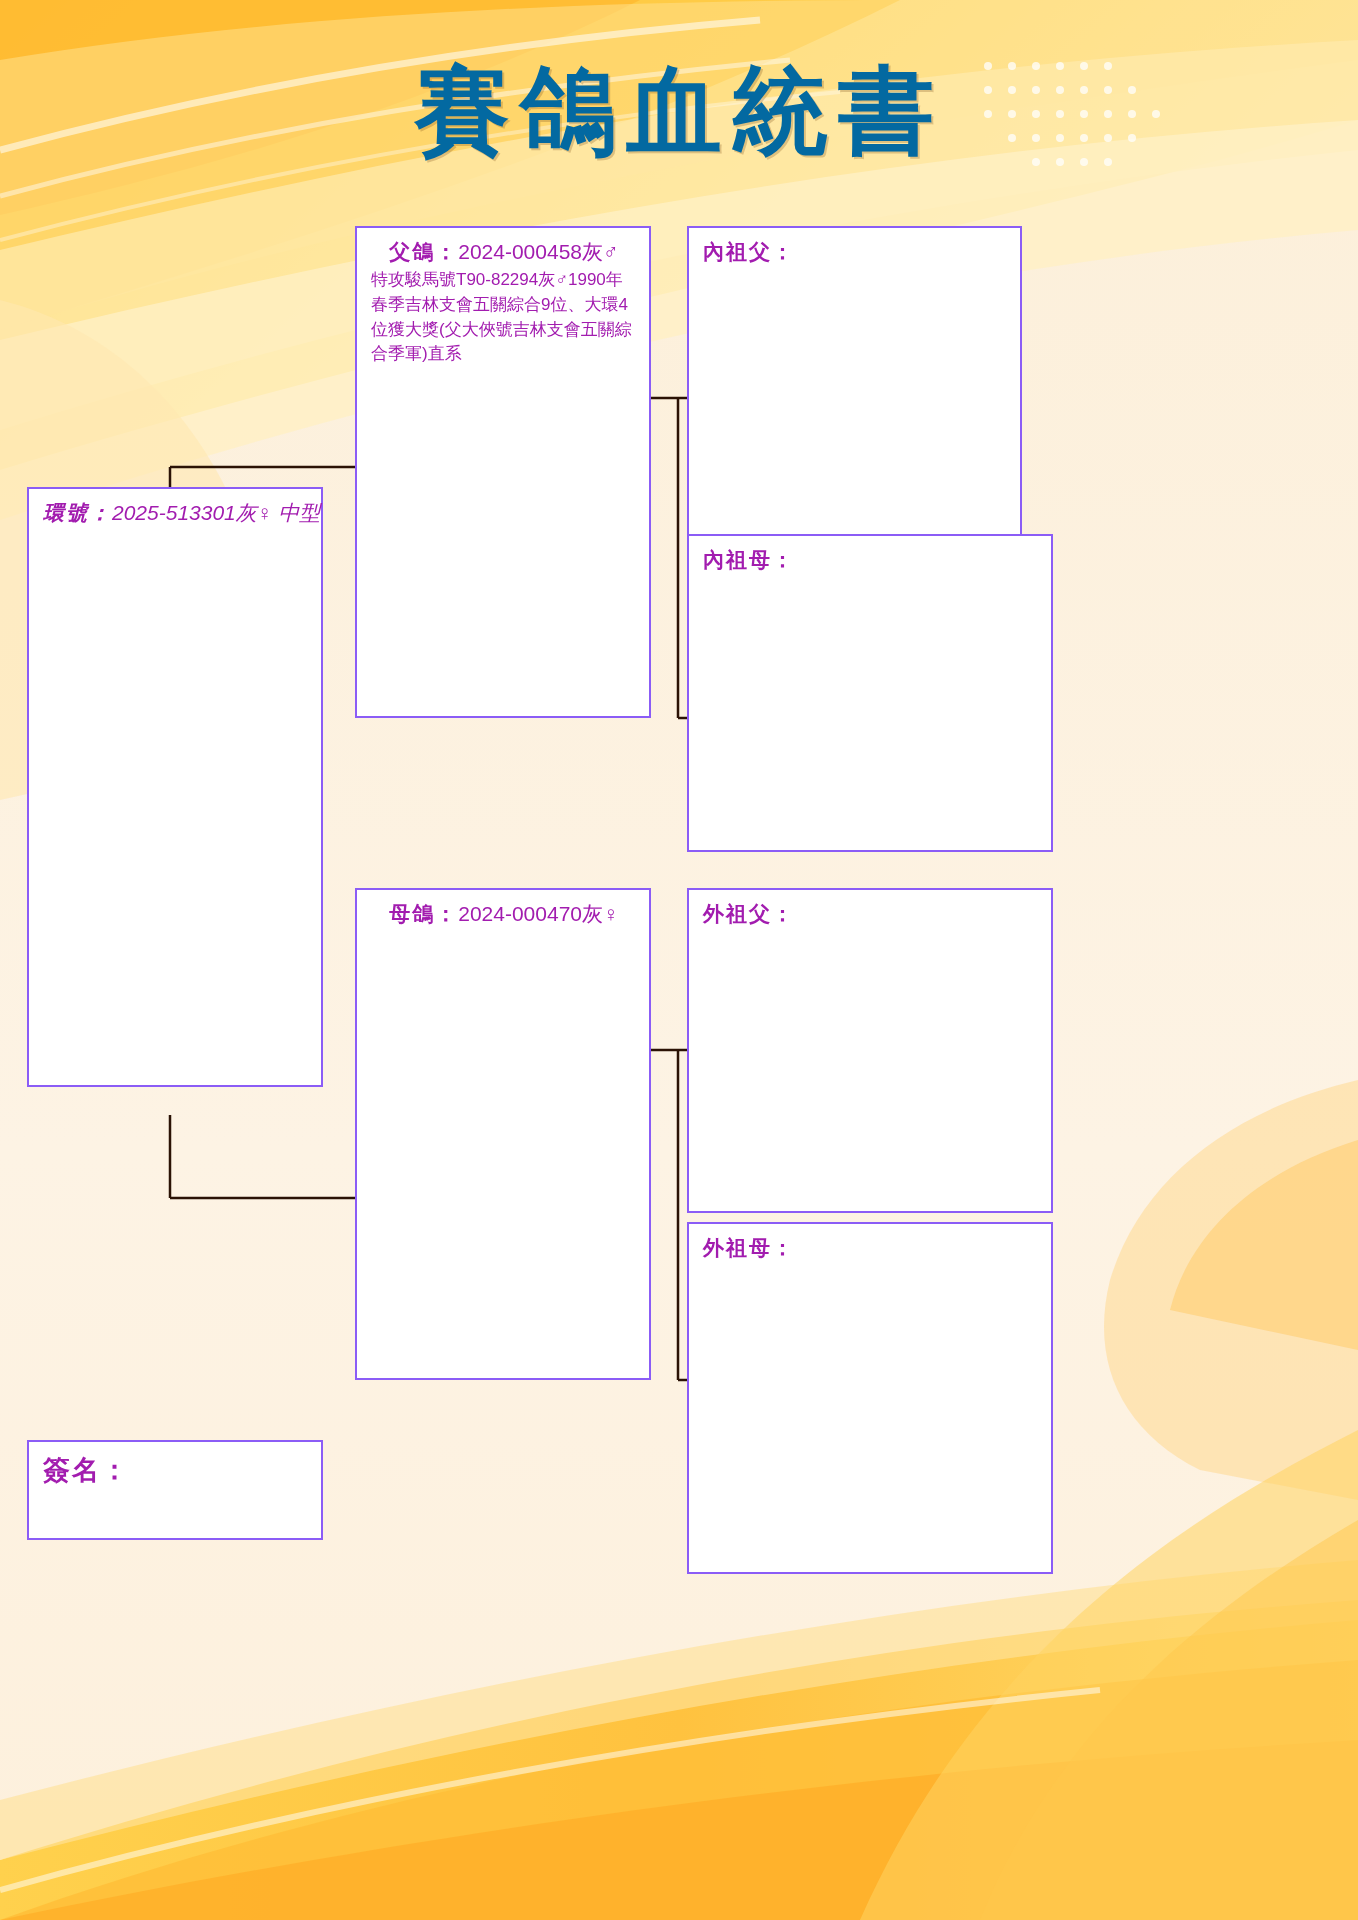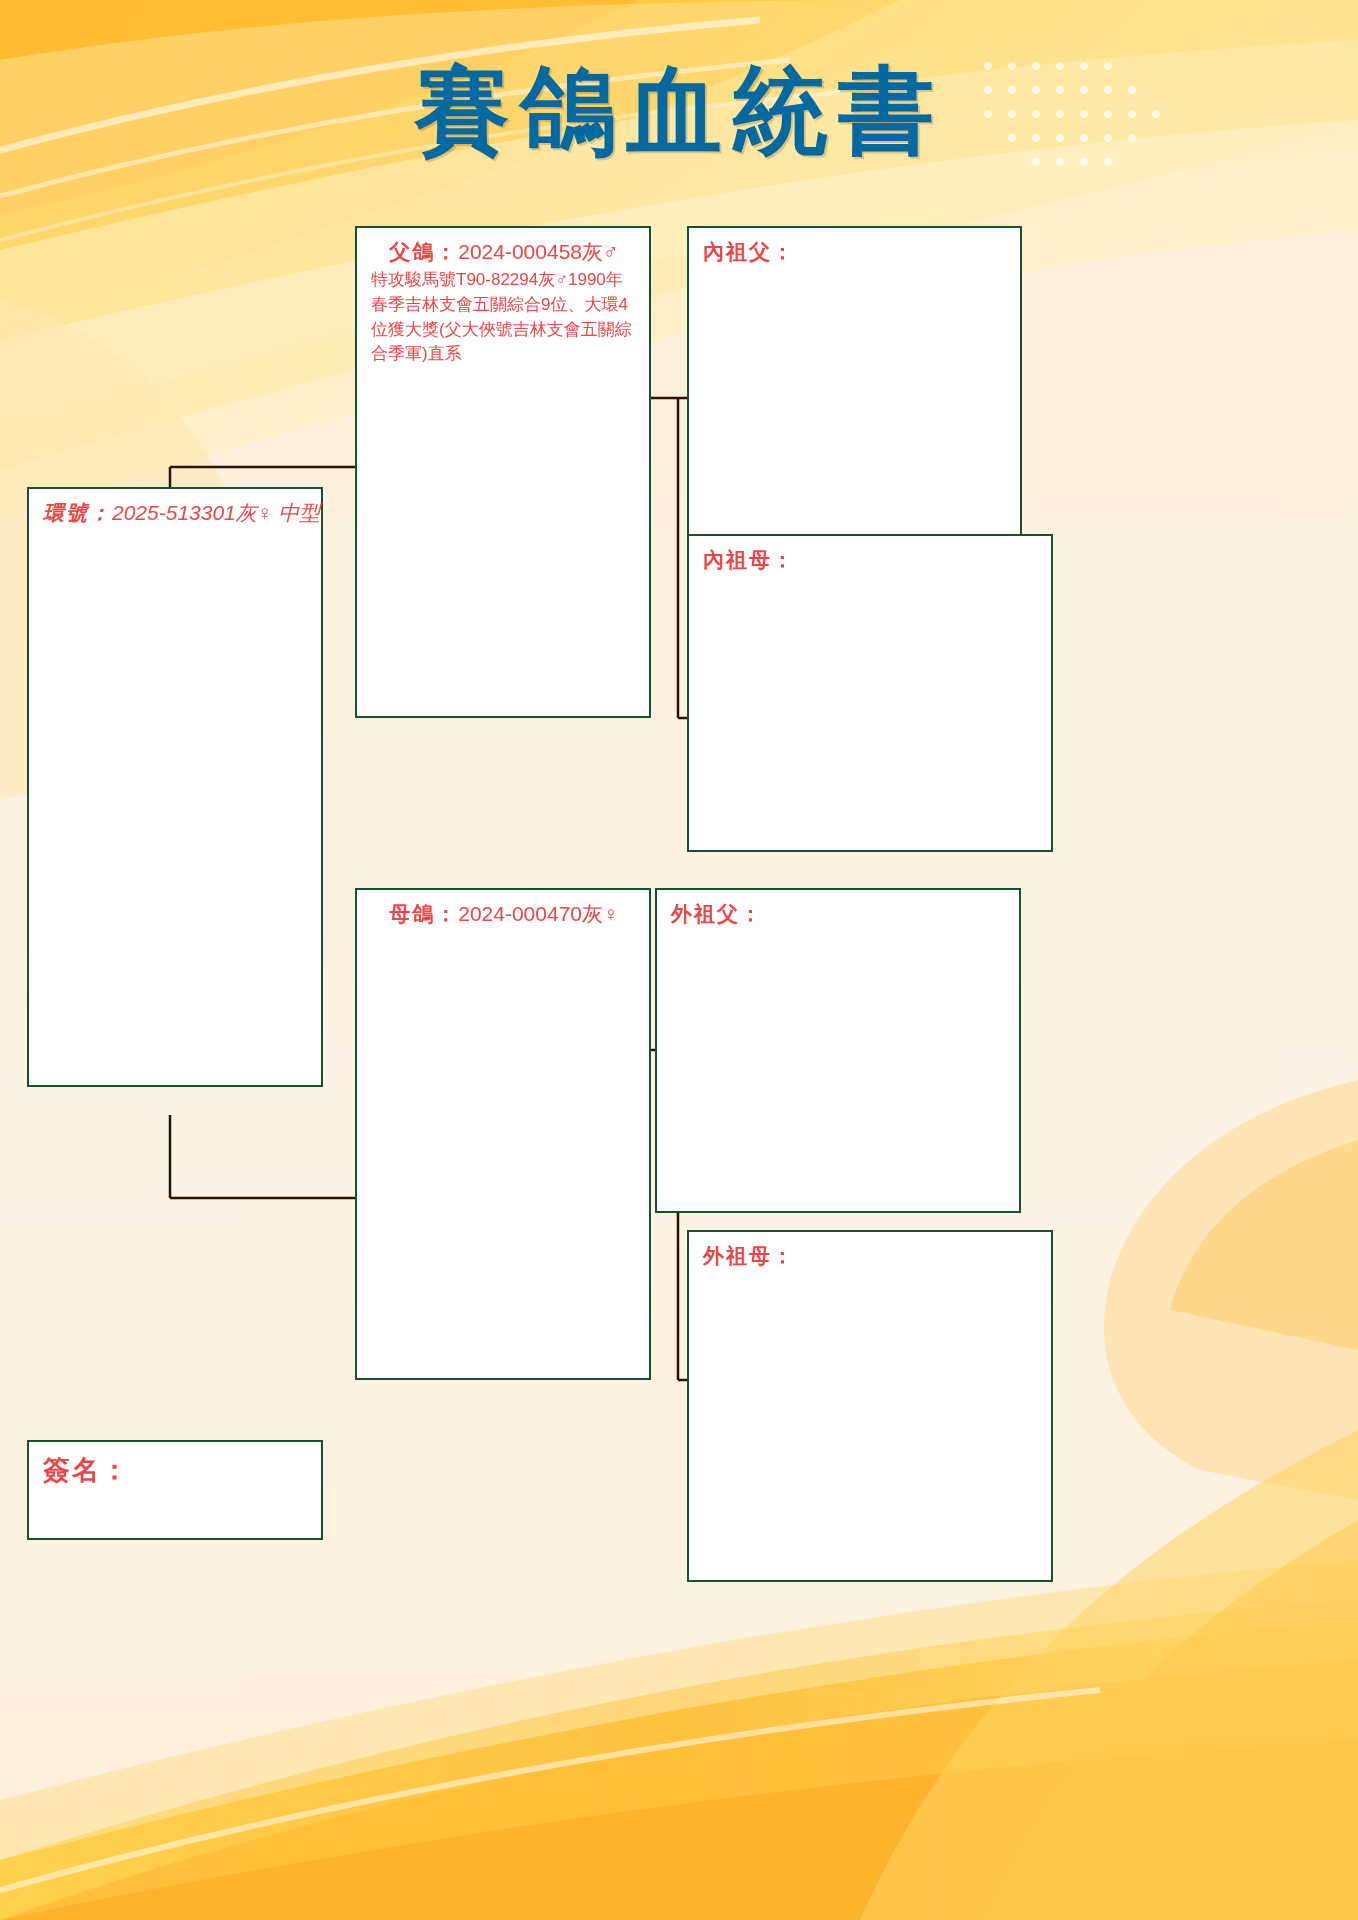--- a/index.html
+++ b/index.html
@@ -41,24 +41,24 @@
     font-weight: bold;
     font-size: 96px;
     letter-spacing: 10px;
     color: #0369a1;
     text-shadow: 2px 2px 0 rgba(120,70,20,.25);
   }
 
   .box {
     position: absolute;
     background: #ffffff;
-    border: 2px solid #14532d;
+    border: 2px solid #8b5cf6;
     box-sizing: border-box;
     padding: 10px 12px 6px 14px;
-    color: #ef4444;
+    color: #a21caf;
   }
 
   .box-head {
     font-size: 21px;
     font-weight: bold;
     line-height: 1.35;
     margin-bottom: 2px;
     white-space: nowrap;
   }
   .box-head .val {
@@ -73,22 +73,22 @@
     white-space: pre-wrap;
     word-break: break-all;
   }
 
   
   #box-subject   { left: 27px;  top: 487px;  width: 296px; height: 600px; font-style: italic; }
   #box-sire      { left: 355px; top: 226px;  width: 296px; height: 492px; }
   #box-dam       { left: 355px; top: 888px;  width: 296px; height: 492px; }
   #box-gf-p      { left: 687px; top: 226px;  width: 335px; height: 318px; }
   #box-gm-p      { left: 687px; top: 534px;  width: 366px; height: 318px; }
-  #box-gf-m      { left: 655px; top: 888px;  width: 366px; height: 325px; }
-  #box-gm-m      { left: 687px; top: 1222px; width: 366px; height: 352px; margin-top: 8px; }
+  #box-gf-m      { left: 687px; top: 888px;  width: 366px; height: 325px; }
+  #box-gm-m      { left: 687px; top: 1222px; width: 366px; height: 352px; }
   #box-signature { left: 27px;  top: 1440px; width: 296px; height: 100px; }
 
   #box-signature .box-head { font-size: 27px; }
 
   
   #lines {
     position: absolute;
     inset: 0;
     z-index: 4;
   }

